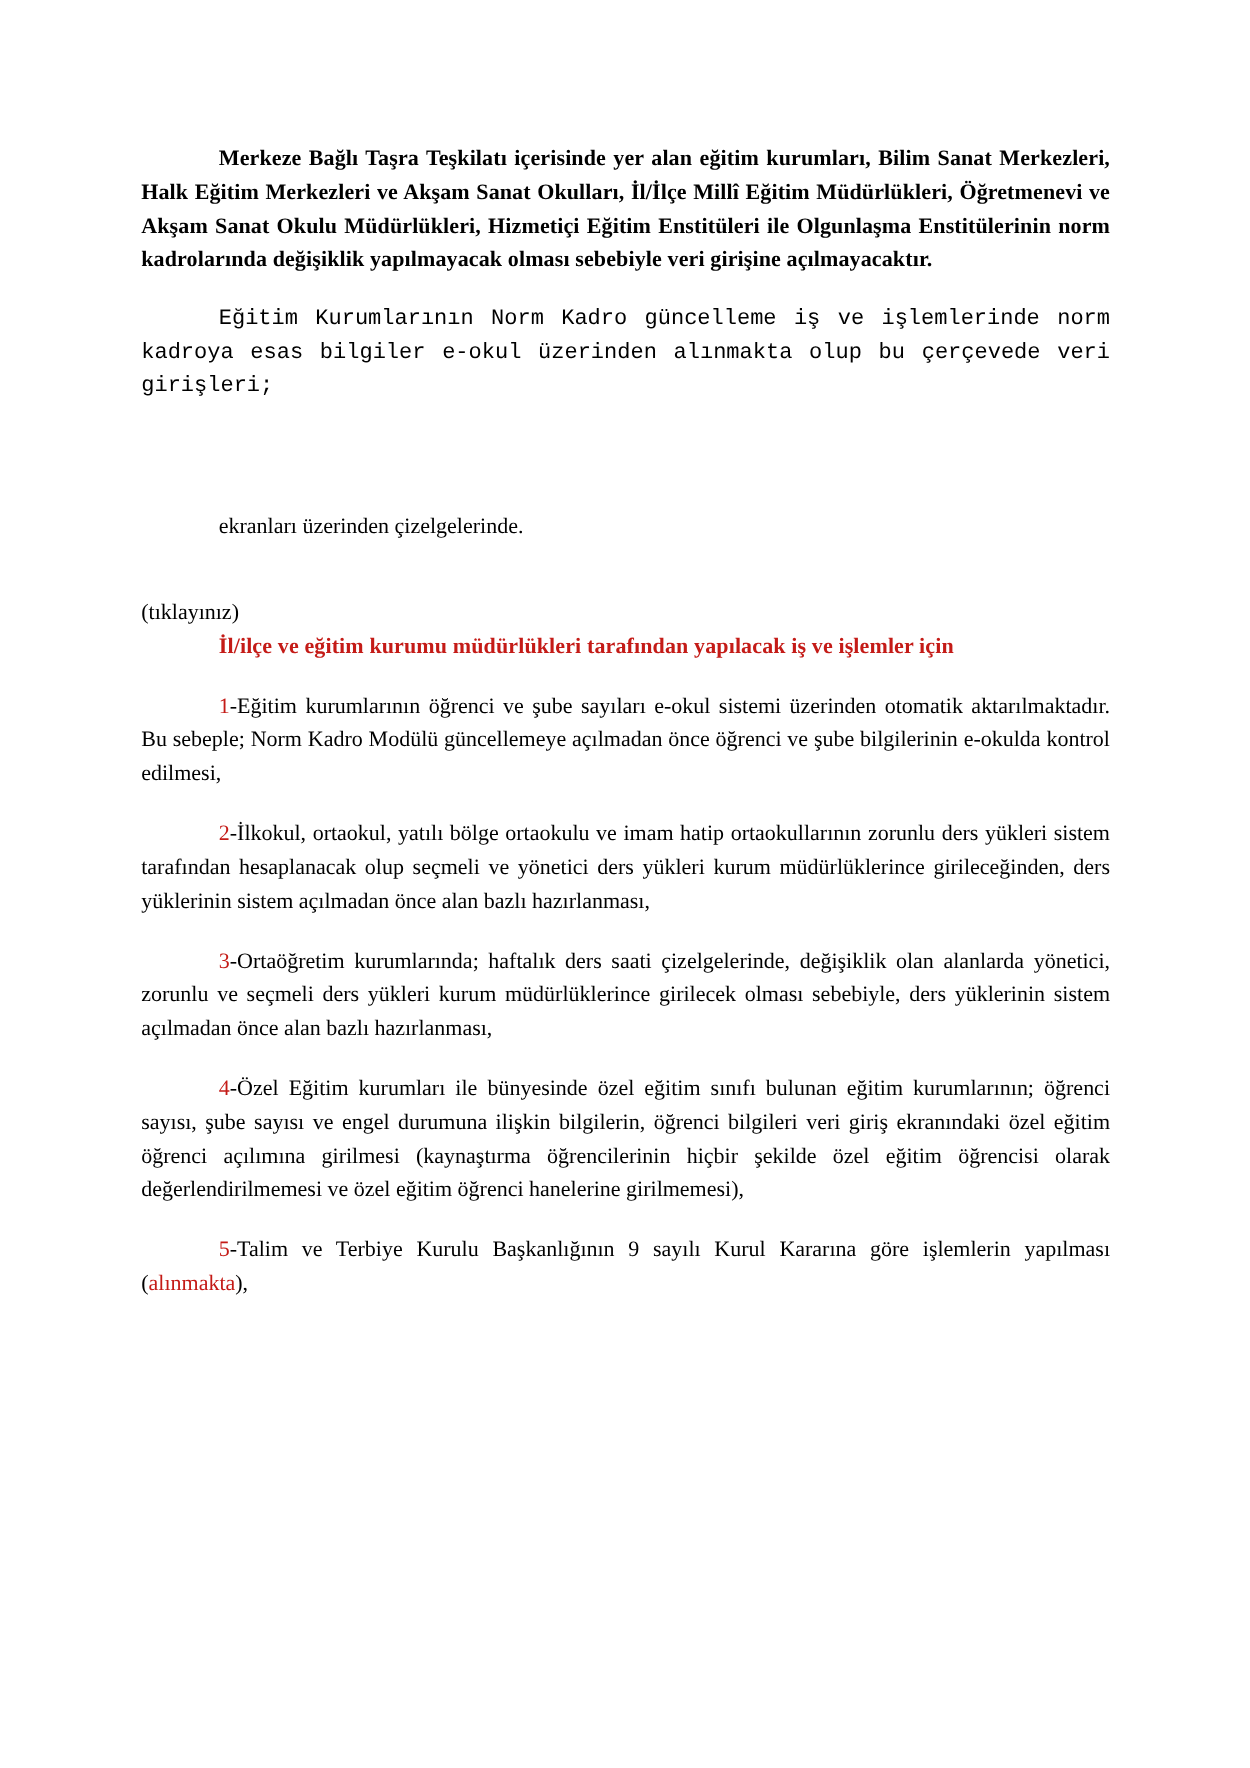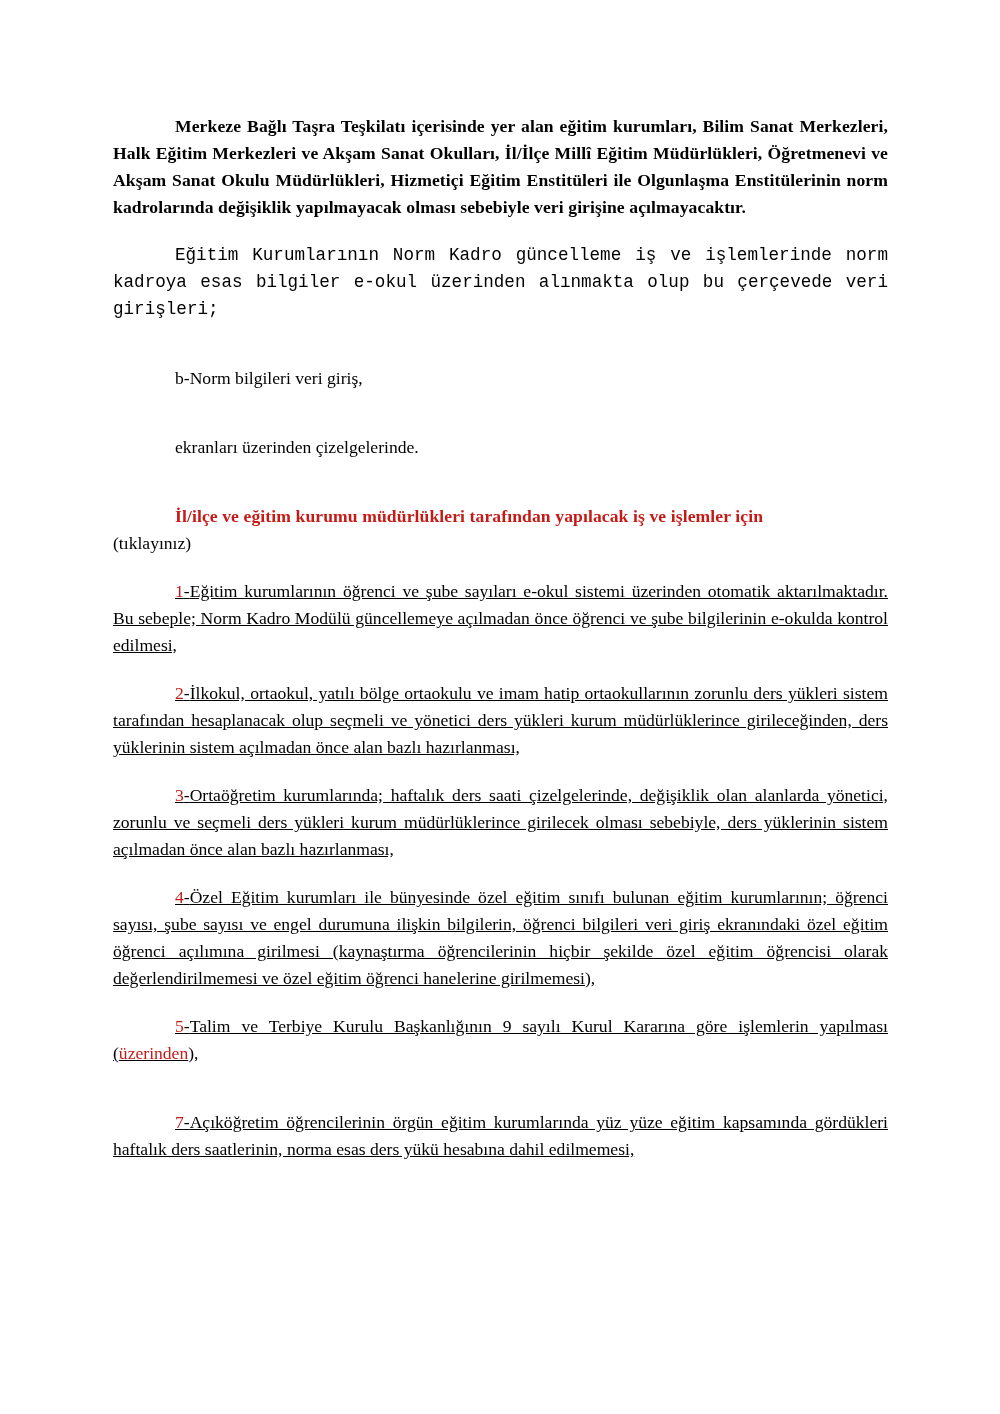--- a/index.html
+++ b/index.html
@@ -54,21 +54,20 @@
     text-indent: 0;
     padding-left: 62px;
     text-align: left;
   }
   p.para.nolink {
     text-indent: 0;
     text-align: left;
   }
   p.para.numbered {
     text-indent: 62px;
-    text-decoration: underline;
   }
   .gap-md { height: 21px; }
   .num {
     color: #C41B17;
   }
   .red-link {
     color: #C41B17;
     font-weight: normal;
   }
 </style>
@@ -82,59 +81,57 @@
 
     <div class="gap-md"></div>
 
     <p class="para lead">Eğitim Kurumlarının Norm Kadro güncelleme iş ve işlemlerinde norm kadroya esas bilgiler e-okul üzerinden alınmakta olup bu çerçevede veri girişleri;</p>
 
     <div class="gap-md"></div>
 
 
     <div class="gap-md"></div>
 
-    <p class="para sub-item">b-Norm bilgileri veri giriş,</p>
 
     <div class="gap-md"></div>
 
 
     <div class="gap-md"></div>
 
     <p class="para sub-item">ekranları üzerinden çizelgelerinde.</p>
 
     <div class="gap-md"></div>
 
 
     <div class="gap-md"></div>
 
+    <p class="para nolink red-link">(tıklayınız)</p>
+
     <p class="para red-head">İl/ilçe ve eğitim kurumu müdürlükleri tarafından yapılacak iş ve işlemler için</p>
-
-    <p class="para nolink red-link">(tıklayınız)</p>
 
     <div class="gap-md"></div>
 
     <p class="para numbered"><span class="num">1</span><span>-</span><span>Eğitim kurumlarının öğrenci ve şube sayıları e-okul sistemi üzerinden otomatik aktarılmaktadır. Bu sebeple; Norm Kadro Modülü güncellemeye açılmadan önce öğrenci ve şube bilgilerinin e-okulda kontrol edilmesi,</span></p>
 
     <div class="gap-md"></div>
 
     <p class="para numbered"><span class="num">2</span><span>-</span><span>İlkokul, ortaokul, yatılı bölge ortaokulu ve imam hatip ortaokullarının zorunlu ders yükleri sistem tarafından hesaplanacak olup seçmeli ve yönetici ders yükleri kurum müdürlüklerince girileceğinden, ders yüklerinin sistem açılmadan önce alan bazlı hazırlanması,</span></p>
 
     <div class="gap-md"></div>
 
     <p class="para numbered"><span class="num">3</span><span>-</span><span>Ortaöğretim kurumlarında; haftalık ders saati çizelgelerinde, değişiklik olan alanlarda yönetici, zorunlu ve seçmeli ders yükleri kurum müdürlüklerince girilecek olması sebebiyle, ders yüklerinin sistem açılmadan önce alan bazlı hazırlanması,</span></p>
 
     <div class="gap-md"></div>
 
     <p class="para numbered"><span class="num">4</span><span>-</span><span>Özel Eğitim kurumları ile bünyesinde özel eğitim sınıfı bulunan eğitim kurumlarının; öğrenci sayısı, şube sayısı ve engel durumuna ilişkin bilgilerin, öğrenci bilgileri veri giriş ekranındaki özel eğitim öğrenci açılımına girilmesi (kaynaştırma öğrencilerinin hiçbir şekilde özel eğitim öğrencisi olarak değerlendirilmemesi ve özel eğitim öğrenci hanelerine girilmemesi),</span></p>
 
     <div class="gap-md"></div>
 
-    <p class="para numbered"><span class="num">5</span><span>-</span><span>Talim ve Terbiye Kurulu Başkanlığının 9 sayılı Kurul Kararına göre işlemlerin yapılması (</span><span class="red-link">üzerinden</span><span>),</span></p>
+    <p class="para numbered"><span class="num">5</span><span>-</span><span>Talim ve Terbiye Kurulu Başkanlığının 9 sayılı Kurul Kararına göre işlemlerin yapılması (</span><span class="red-link">alınmakta</span><span>),</span></p>
 
     <div class="gap-md"></div>
 
 
     <div class="gap-md"></div>
 
-    <p class="para numbered"><span class="num">7</span><span>-</span><span>Açıköğretim öğrencilerinin örgün eğitim kurumlarında yüz yüze eğitim kapsamında gördükleri haftalık ders saatlerinin, norma esas ders yükü hesabına dahil edilmemesi,</span></p>
 
   </div>
 </div>
 
 </body></html>

